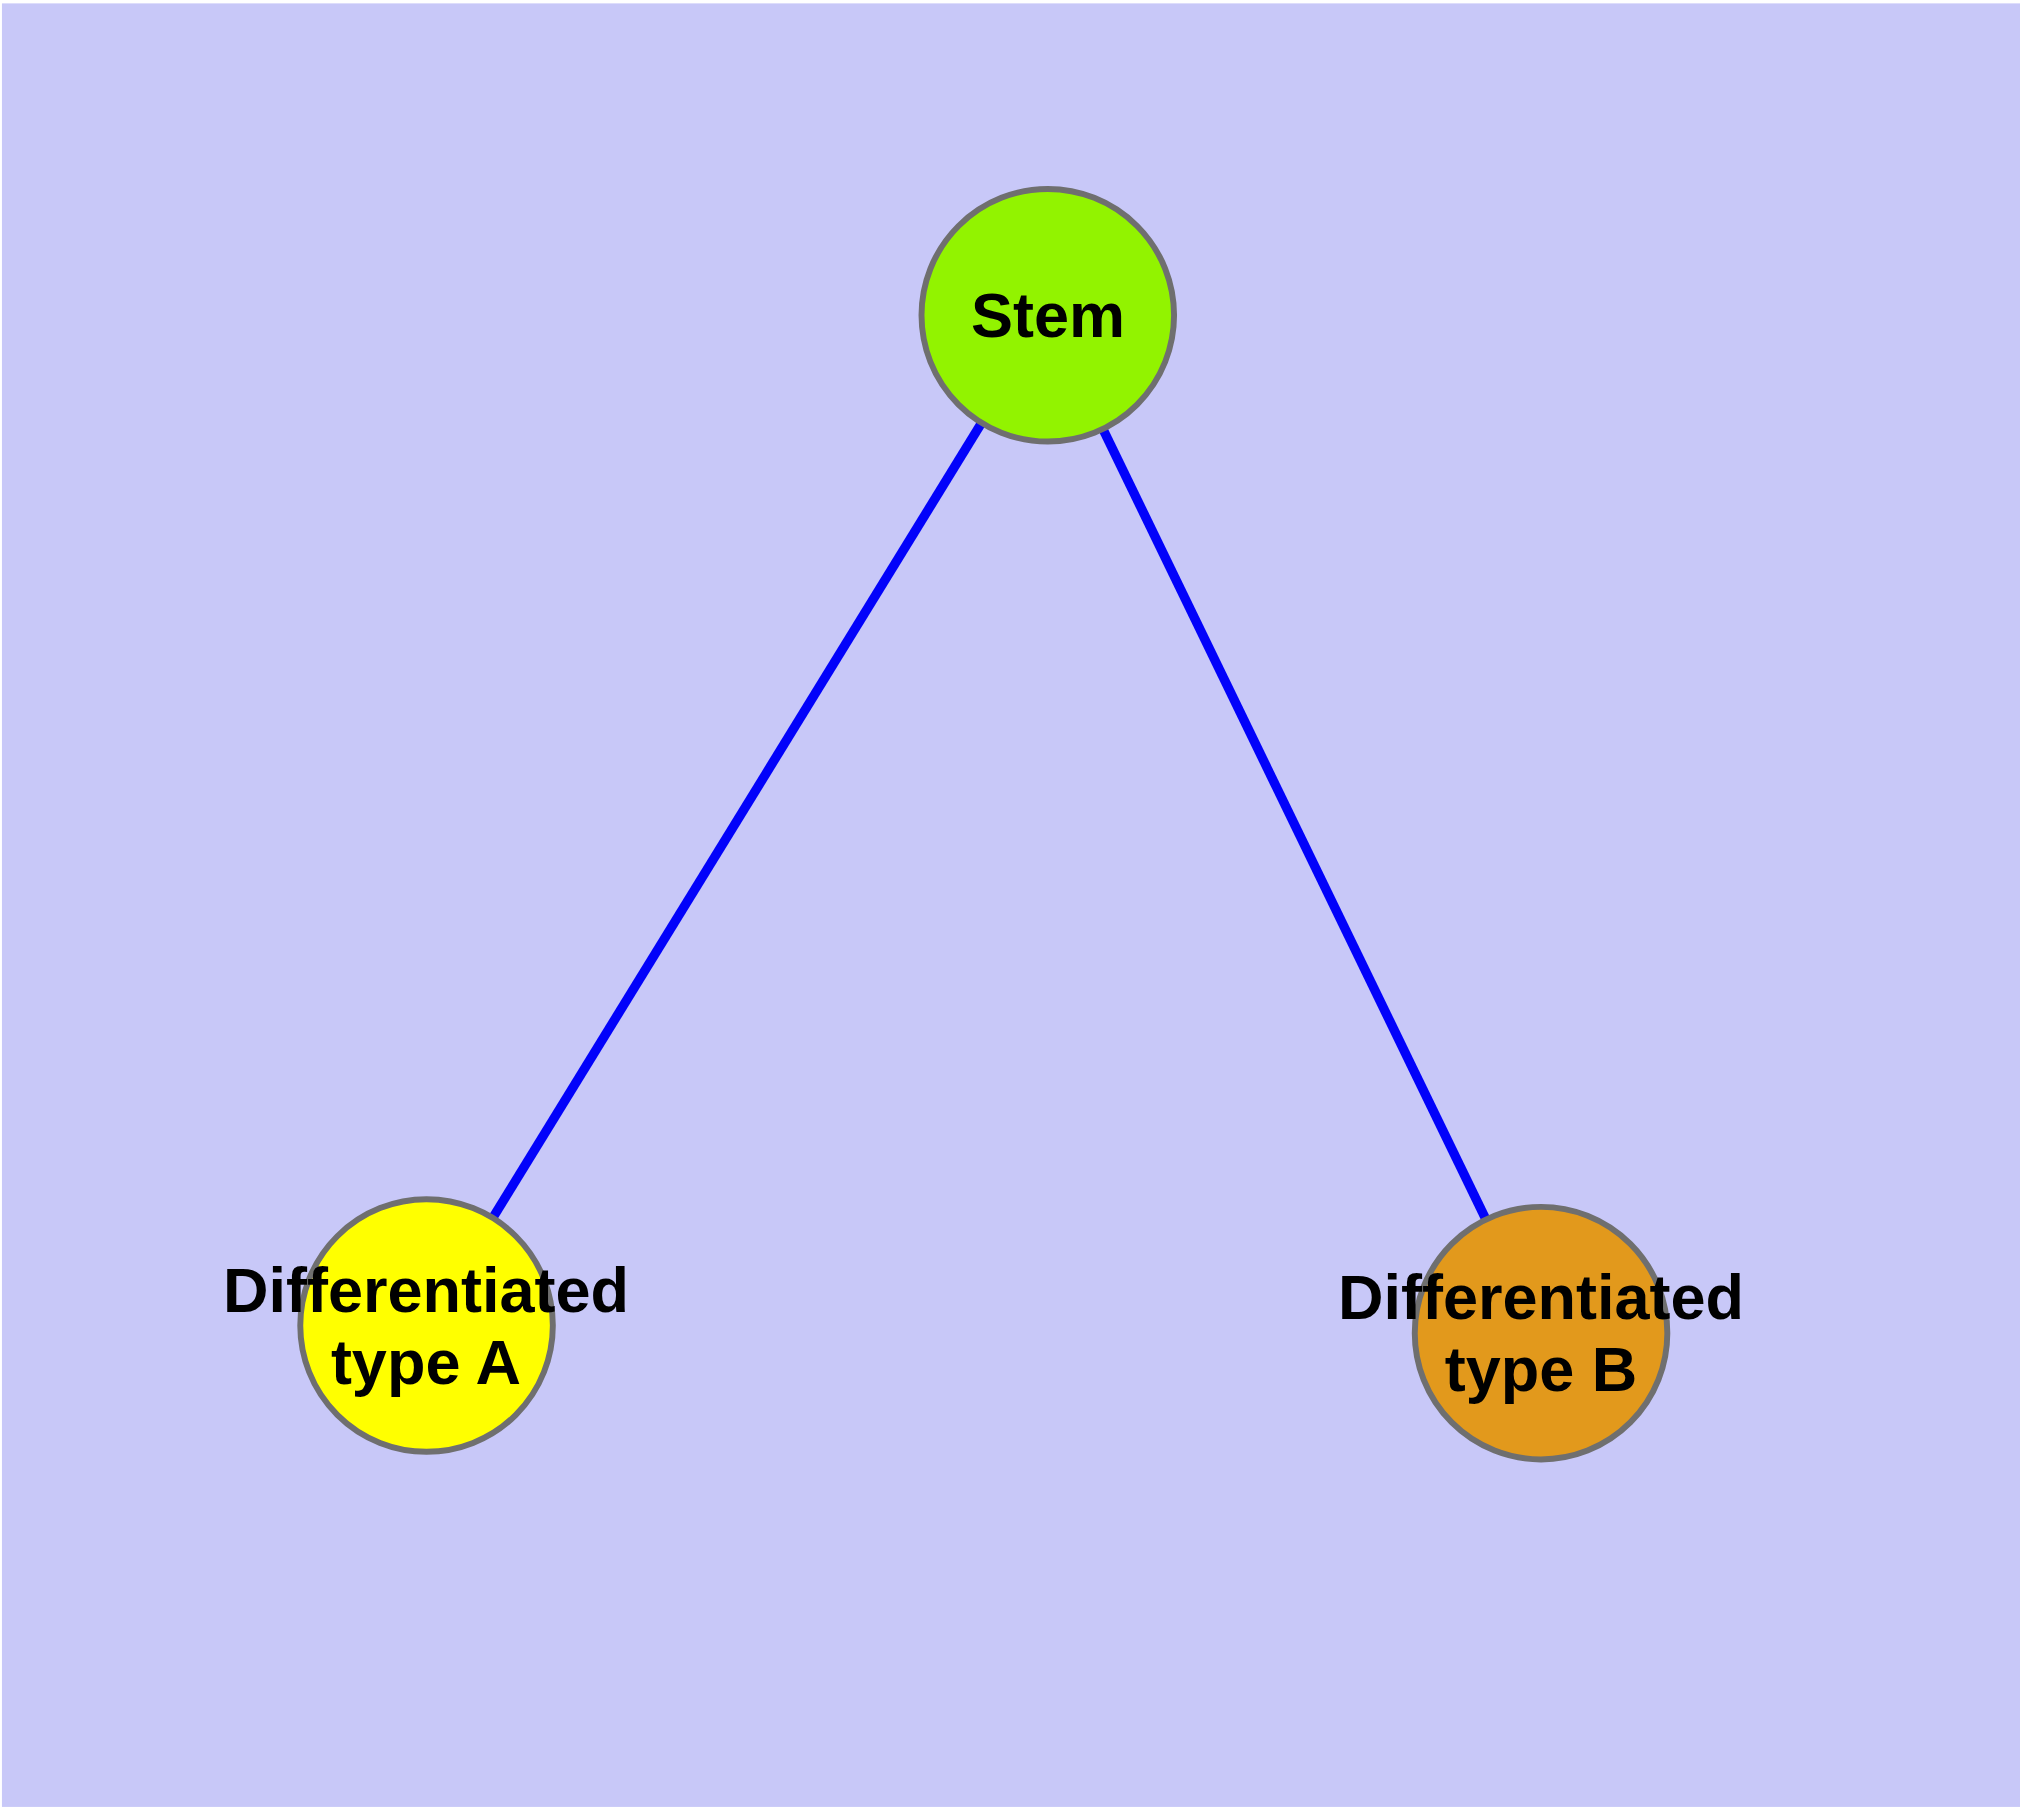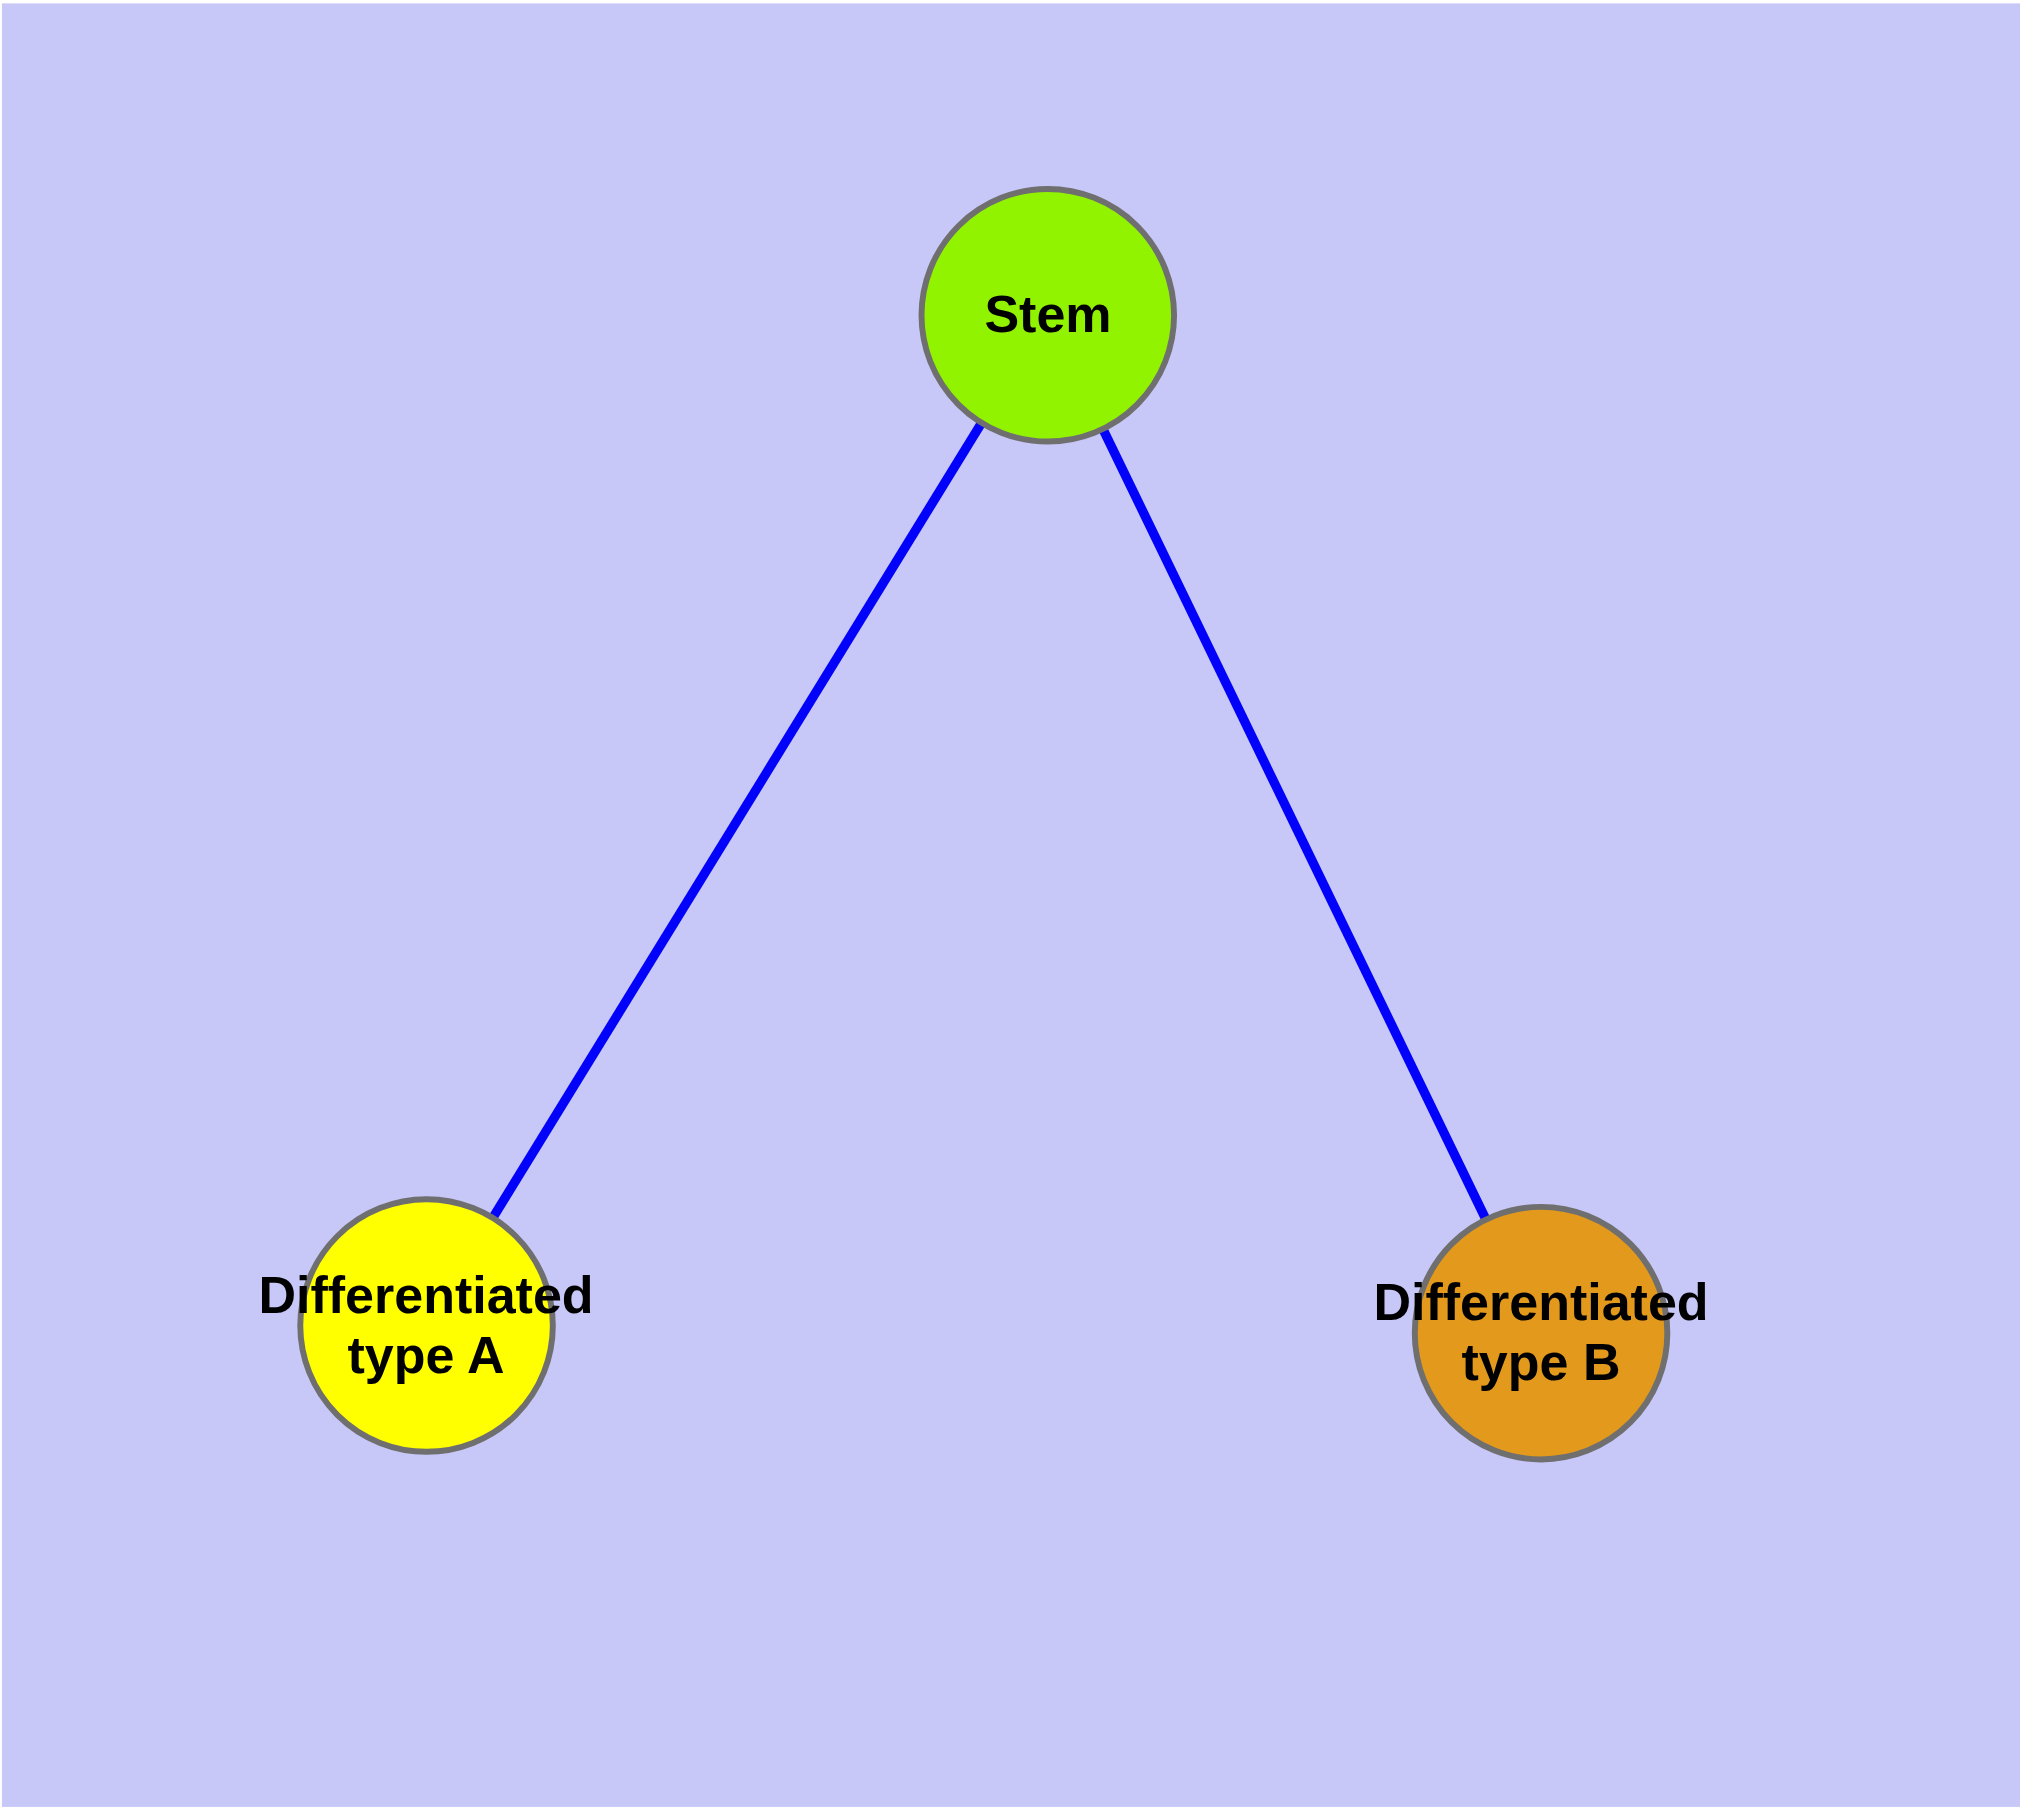--- a/index.html
+++ b/index.html
@@ -28,21 +28,21 @@
   .node-circle {
     stroke-width: 7;
   }
   .node-label {
     position: absolute;
     transform: translate(-50%, -50%);
     width: max-content;
     text-align: center;
     white-space: pre-line;
     font-weight: bold;
-    font-size: 52px;
+    font-size: 63px;
     line-height: 1.15;
     color: #000000;
     letter-spacing: 0px;
   }
   .label-stem   { left: 1048px; top: 315px; }
   .label-type-a { left: 426px;  top: 1326px; }
   .label-type-b { left: 1541px; top: 1333px; }
 </style>
 </head>
 <body>

